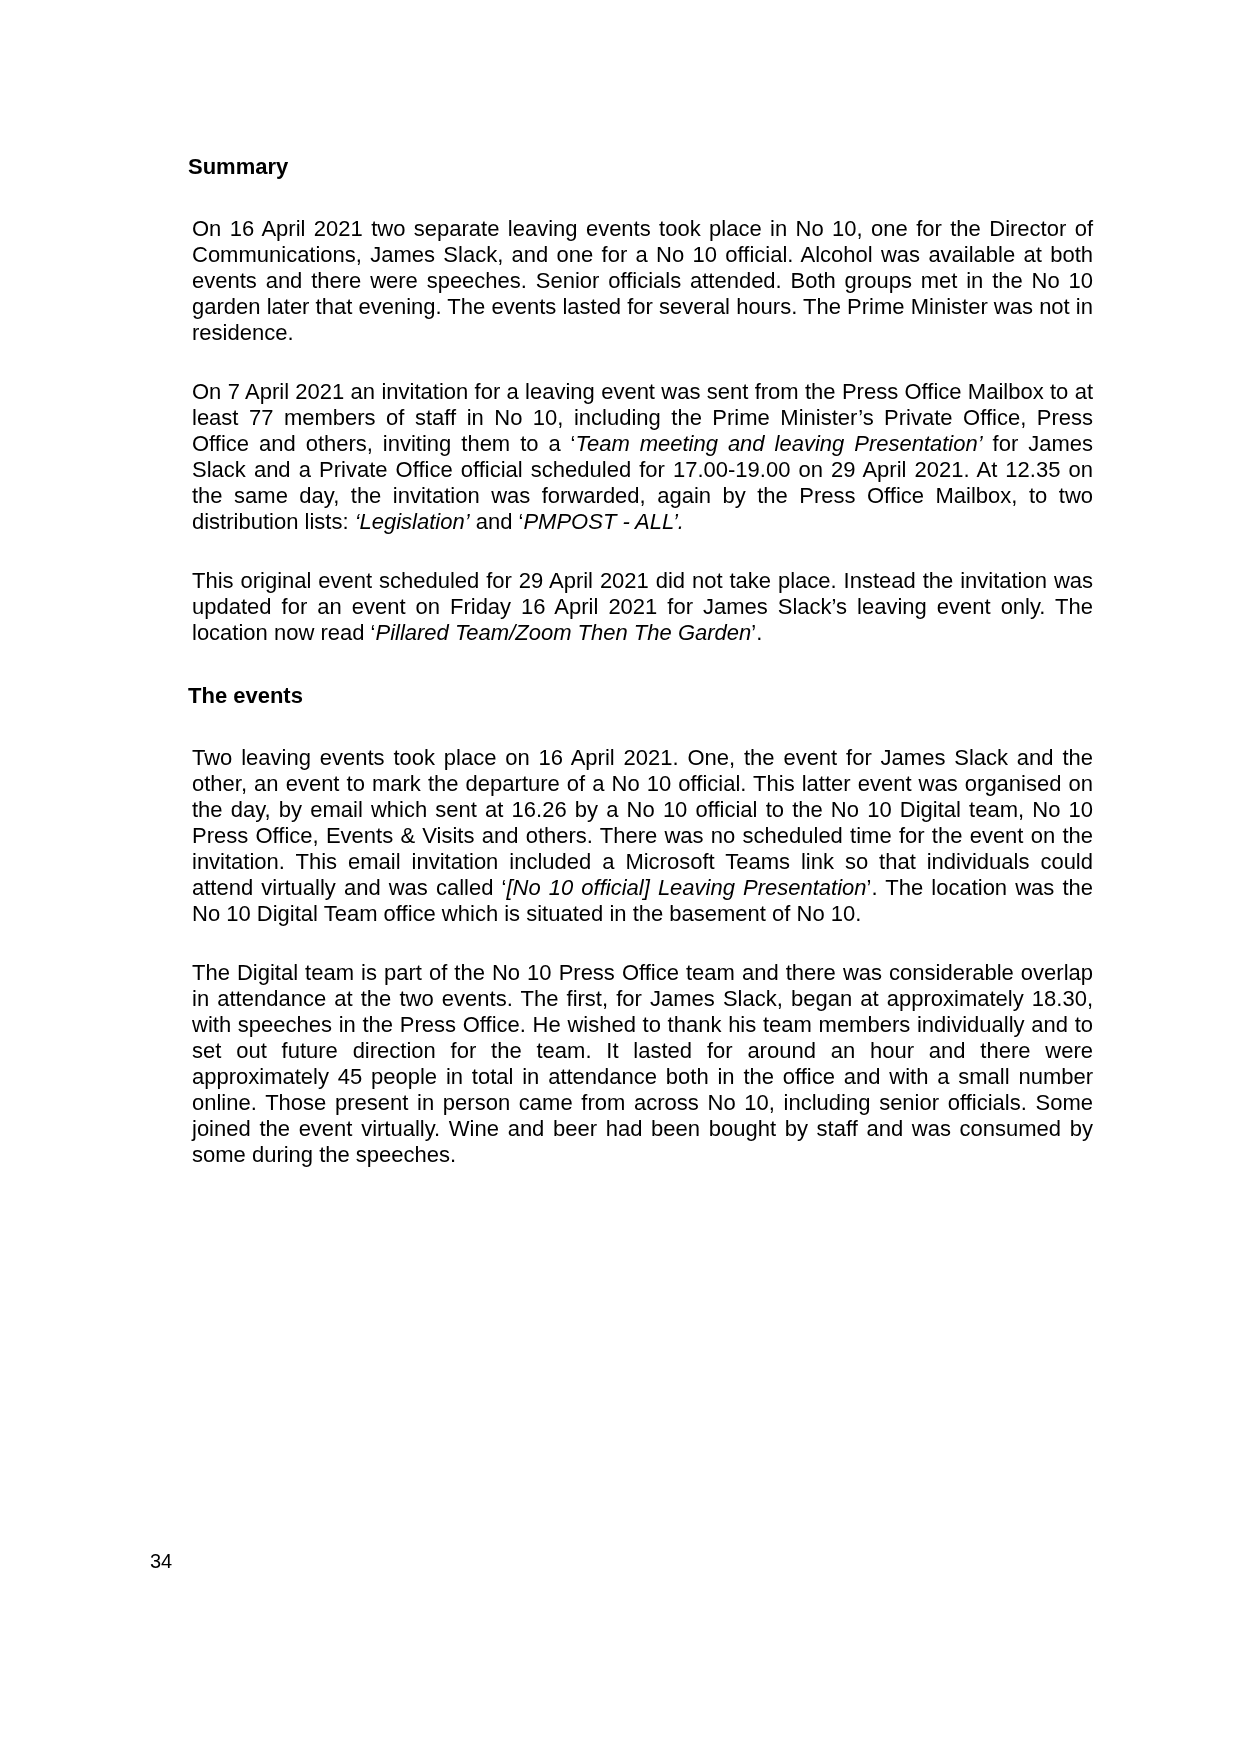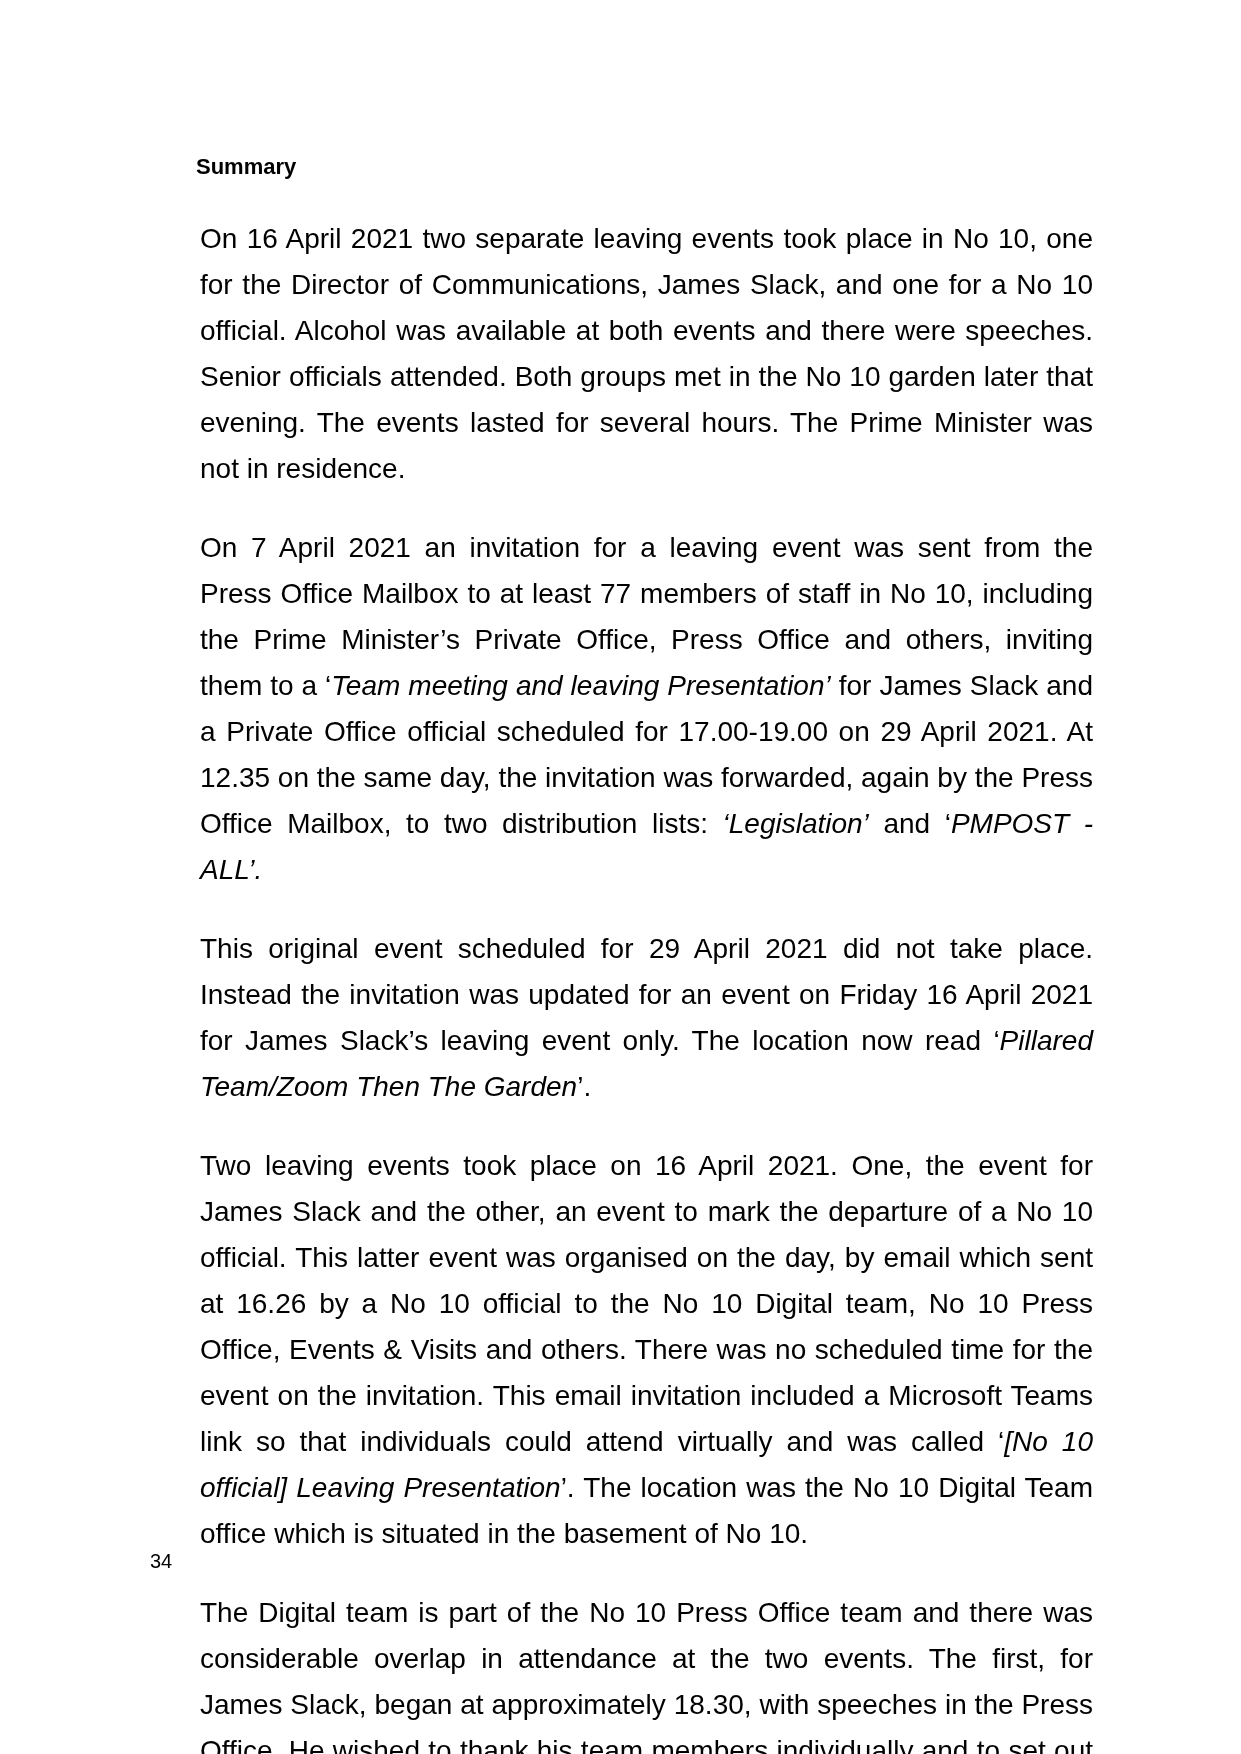--- a/index.html
+++ b/index.html
@@ -18,27 +18,27 @@
     .page {
       position: absolute;
       left: 188px;
       top: 150px;
       width: 905px;
     }
     .heading {
       font-weight: bold;
       font-size: 22px;
       line-height: 33px;
-      margin: 0 0 33px 8px;
+      margin: 0 0 33px 0;
     }
     .para {
-      font-size: 28px;
-      line-height: 46px;
+      font-size: 22px;
+      line-height: 26px;
       text-align: justify;
-      margin: 0 0 33px 12px;
+      margin: 0 0 33px 4px;
     }
     .para i { }
     .page-number {
       position: absolute;
       left: 150px;
       top: 1549px;
       font-size: 20px;
       line-height: 24px;
     }
   </style>
@@ -50,18 +50,19 @@
     <h2 class="heading">Summary</h2>
     <p class="para"><span>On 16 April 2021 two separate leaving events took place in No 10, one for the Director of Communications, James Slack, and one for a No 10 official. Alcohol was available at both events and there were speeches. Senior officials attended. Both groups met in the No 10 garden later that evening. The events lasted for several hours. The Prime Minister was not in residence.</span></p>
   </div>
 
   <div>
     <p class="para"><span>On 7 April 2021 an invitation for a leaving event was sent from the Press Office Mailbox to at least 77 members of staff in No 10, including the Prime Minister’s Private Office, Press Office and others, inviting them to a ‘</span><i>Team meeting and leaving Presentation’</i><span>  for James Slack and a Private Office official scheduled for 17.00-19.00 on 29 April 2021. At 12.35 on the same day, the invitation was forwarded, again by the Press Office Mailbox, to two distribution lists: </span><i>‘Legislation’</i><span> and ‘</span><i>PMPOST - ALL’.</i></p>
     <p class="para"><span>This original event scheduled for 29 April 2021 did not take place. Instead the invitation was updated for an event on Friday 16 April 2021 for James Slack’s leaving event only. The location now read ‘</span><i>Pillared Team/Zoom Then The Garden</i><span>’.</span></p>
   </div>
 
   <div>
+    <h2 class="heading">The events</h2>
     <p class="para"><span>Two leaving events took place on 16 April 2021. One, the event for James Slack and the other, an event to mark the departure of a No 10 official. This latter event was organised on the day, by email which sent at 16.26 by a No 10 official to the No 10 Digital team, No 10 Press Office, Events &amp; Visits and others. There was no scheduled time for the event on the invitation. This email invitation included a Microsoft Teams link so that individuals could attend virtually and was called ‘</span><i>[No 10 official] Leaving Presentation</i><span>’.  The location was the No 10 Digital Team office which is situated in the basement of No 10.</span></p>
     <p class="para"><span>The Digital team is part of the No 10 Press Office team and there was considerable overlap in attendance at the two events. The first, for James Slack, began at approximately 18.30, with speeches in the Press Office. He wished to thank his team members individually and to set out future direction for the team. It lasted for around an hour and there were approximately 45 people in total in attendance both in the office and with a small number online. Those present in person came from across No 10, including senior officials. Some joined the event virtually.  Wine and beer had been bought by staff and was consumed by some during the speeches.</span></p>
   </div>
 </div>
 
 <div class="page-number">34</div>
 
 </body></html>

